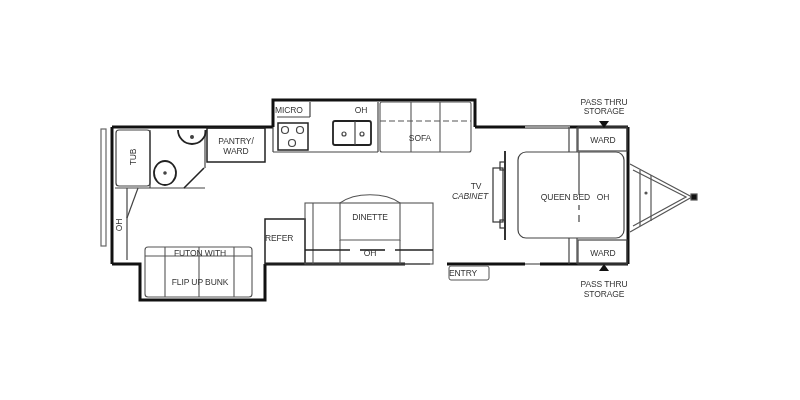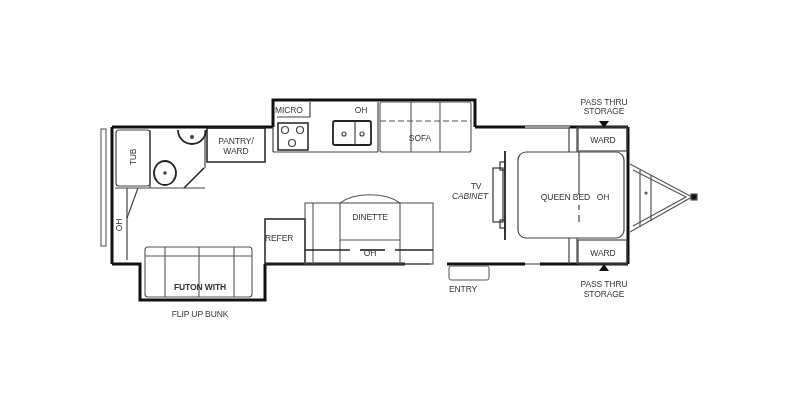--- a/index.html
+++ b/index.html
@@ -154,15 +154,15 @@
 <div class="lbl" style="left:582px;top:135px;width:42px;">WARD</div>
 <div class="lbl" style="left:582px;top:248px;width:42px;">WARD</div>
 <div class="lbl" style="left:579px;top:97px;width:50px;">PASS THRU</div>
 <div class="lbl" style="left:579px;top:106px;width:50px;">STORAGE</div>
 <div class="lbl" style="left:579px;top:279px;width:50px;">PASS THRU</div>
 <div class="lbl" style="left:579px;top:289px;width:50px;">STORAGE</div>
 <div class="lbl rot" style="left:108px;top:220px;width:22px;">OH</div>
 <div class="lbl" style="left:265px;top:233px;width:20px;">REFER</div>
 <div class="lbl" style="left:340px;top:212px;width:60px;">DINETTE</div>
 <div class="lbl" style="left:358px;top:248px;width:24px;">OH</div>
-<div class="lbl" style="left:160px;top:282px;width:80px;font-weight:bold;">FUTON WITH</div>
-<div class="lbl" style="left:160px;top:277px;width:80px;margin-top:32px;">FLIP UP BUNK</div>
-<div class="lbl" style="left:449px;top:284px;width:20px;">ENTRY</div>
+<div class="lbl" style="left:160px;top:248px;width:80px;">FUTON WITH</div>
+<div class="lbl" style="left:160px;top:277px;width:80px;">FLIP UP BUNK</div>
+<div class="lbl" style="left:449px;top:268px;width:20px;">ENTRY</div>
 
 </body></html>

